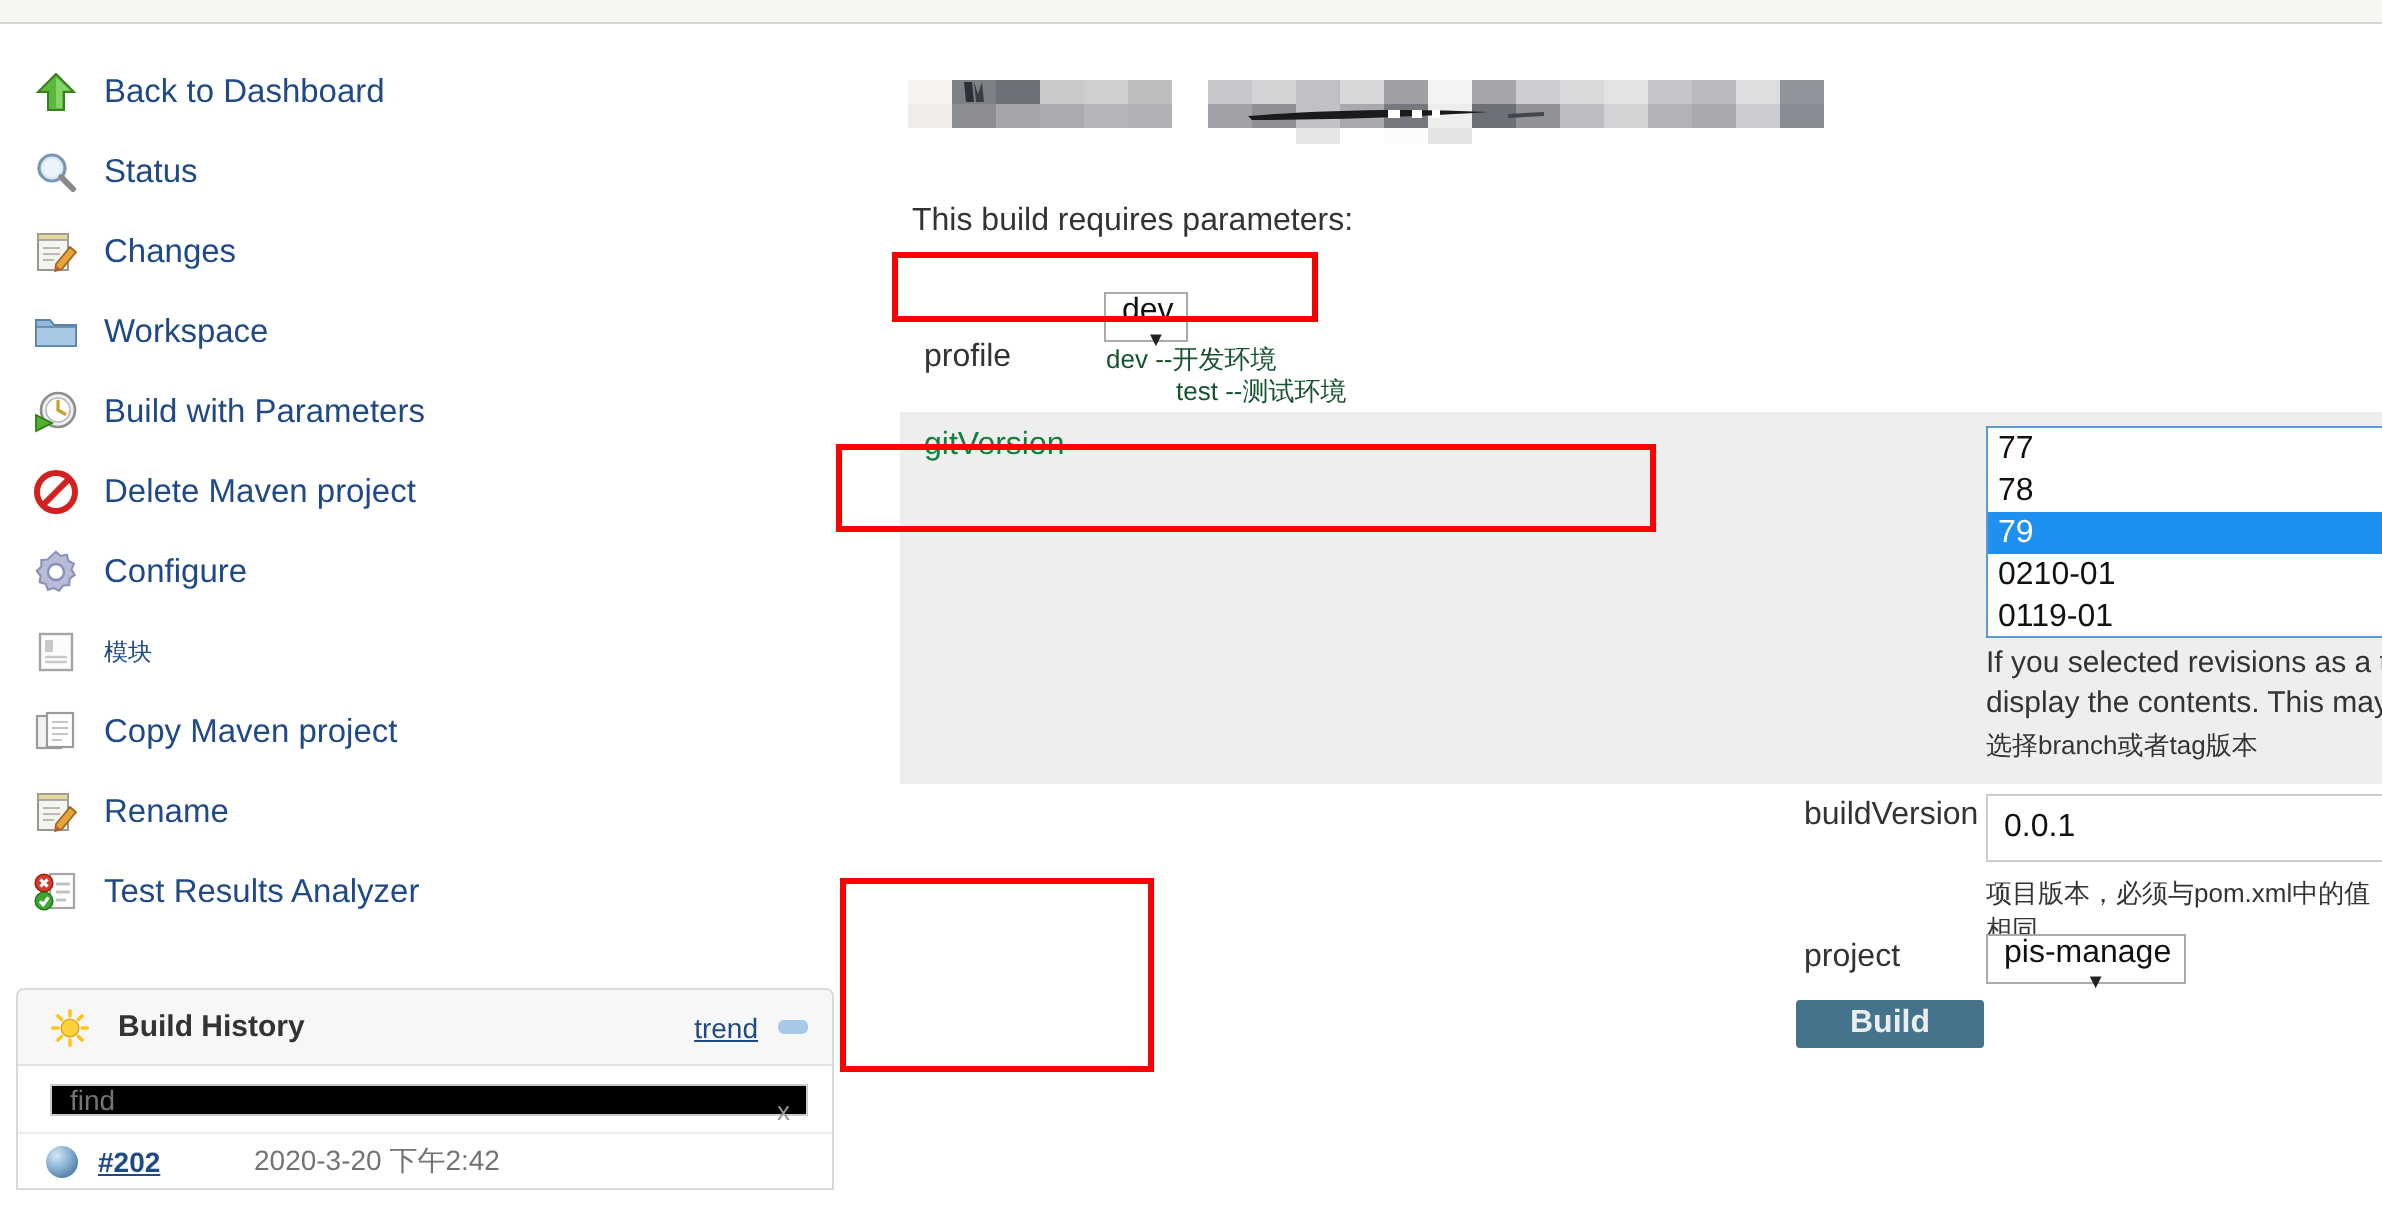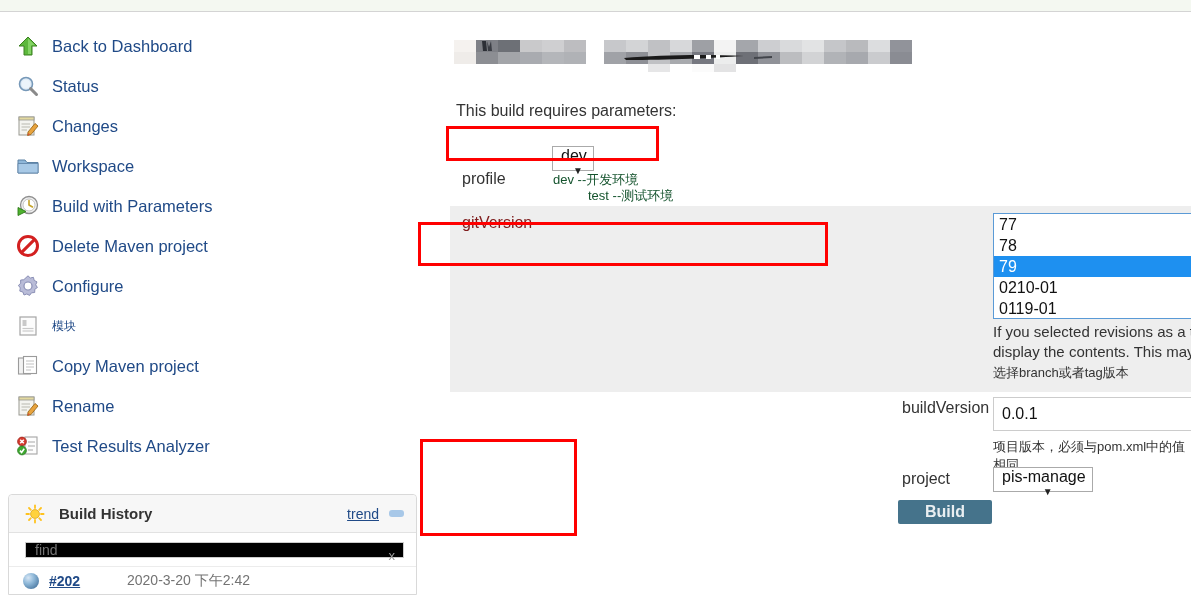--- a/index.html
+++ b/index.html
@@ -184,21 +184,21 @@
 
   
   .git-band {
     position: absolute;
     left: 10px; top: 192px;
     width: 741px; height: 186px;
     background: #eeeeee;
   }
   .git-label {
     position: absolute; left: 22px; top: 200px;
-    font-size: 16px; color: #7f1d1d;
+    font-size: 16px; color: #15803d;
   }
   .listbox {
     position: absolute;
     left: 553px; top: 199px;
     width: 255px; height: 106px;
     border: 1px solid #5a9ad6;
     background: #ffffff;
     overflow: hidden;
     display: flex;
   }

